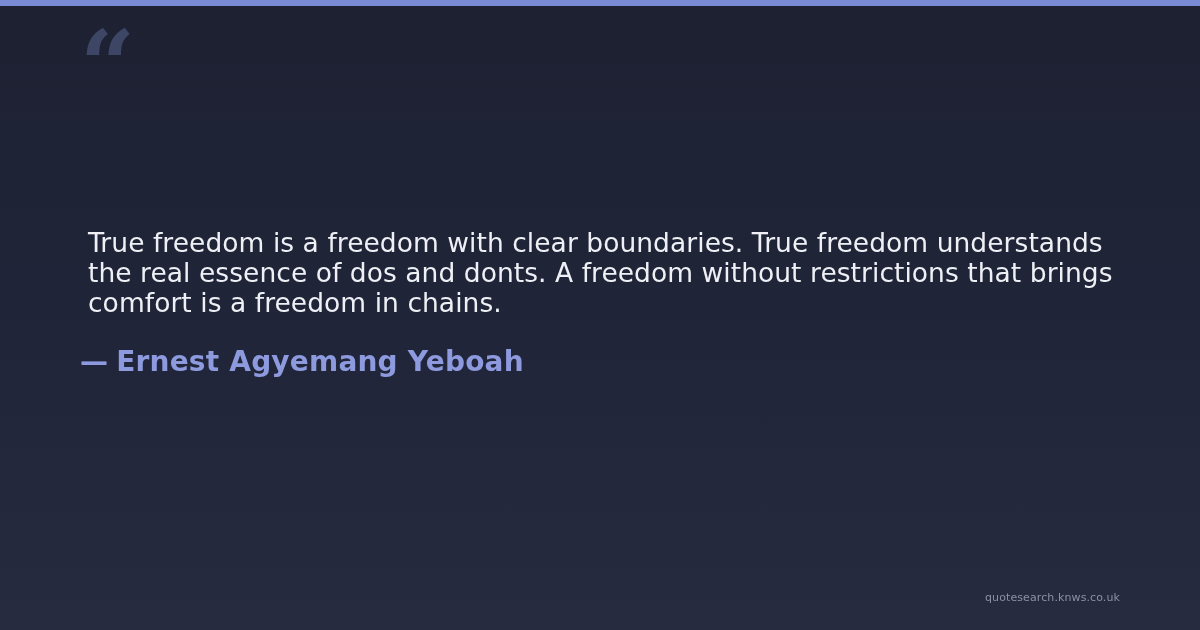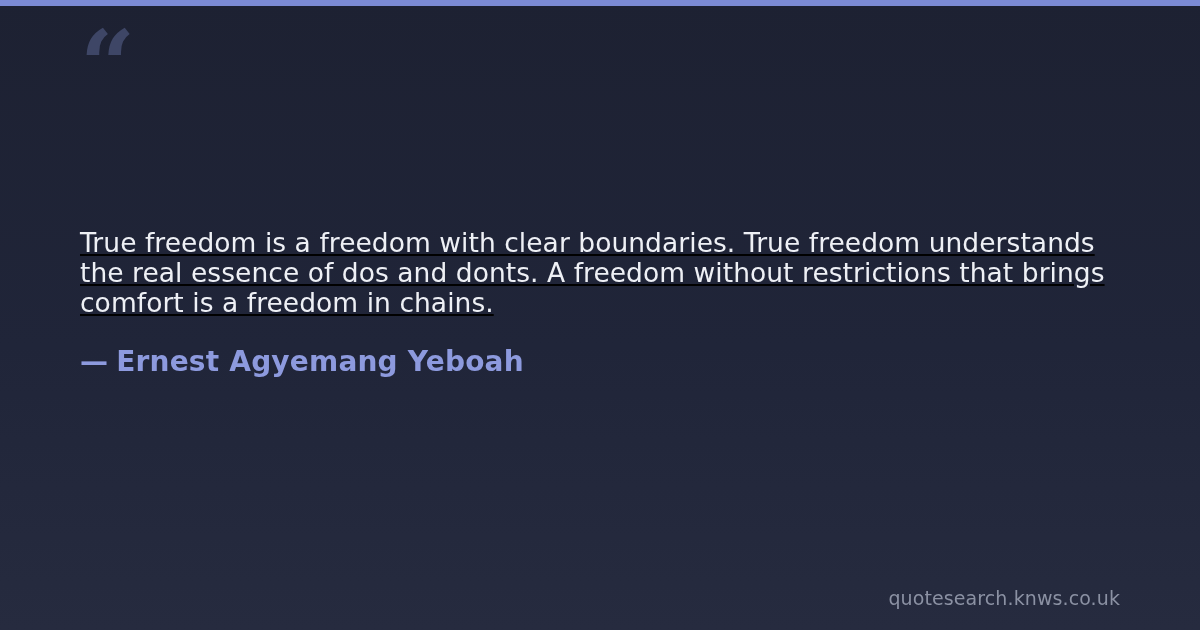--- a/index.html
+++ b/index.html
@@ -49,24 +49,23 @@
     font-weight: 700;
     font-size: 96px;
     line-height: 1;
     color: #3e4666;
     letter-spacing: -2px;
     user-select: none;
   }
 
   .quote-body {
     position: absolute;
-    left: 0;
+    left: 8px;
     top: 228px;
     width: 1030px;
-    text-decoration: underline;
   }
 
   .quote-text {
     margin: 0;
     font-size: 26.5px;
     line-height: 30px;
     font-weight: 400;
     color: #eef0f5;
     letter-spacing: 0.05px;
   }
@@ -84,21 +83,21 @@
   }
 
   .author-dash {
     margin-right: 8px;
   }
 
   .site-footer {
     position: absolute;
     right: 80px;
     bottom: 22px;
-    font-size: 19px;
+    font-size: 11px;
     line-height: 20px;
     font-weight: 400;
     color: #8b91a3;
     letter-spacing: 0.1px;
     white-space: nowrap;
   }
 </style>
 </head>
 <body>
 

